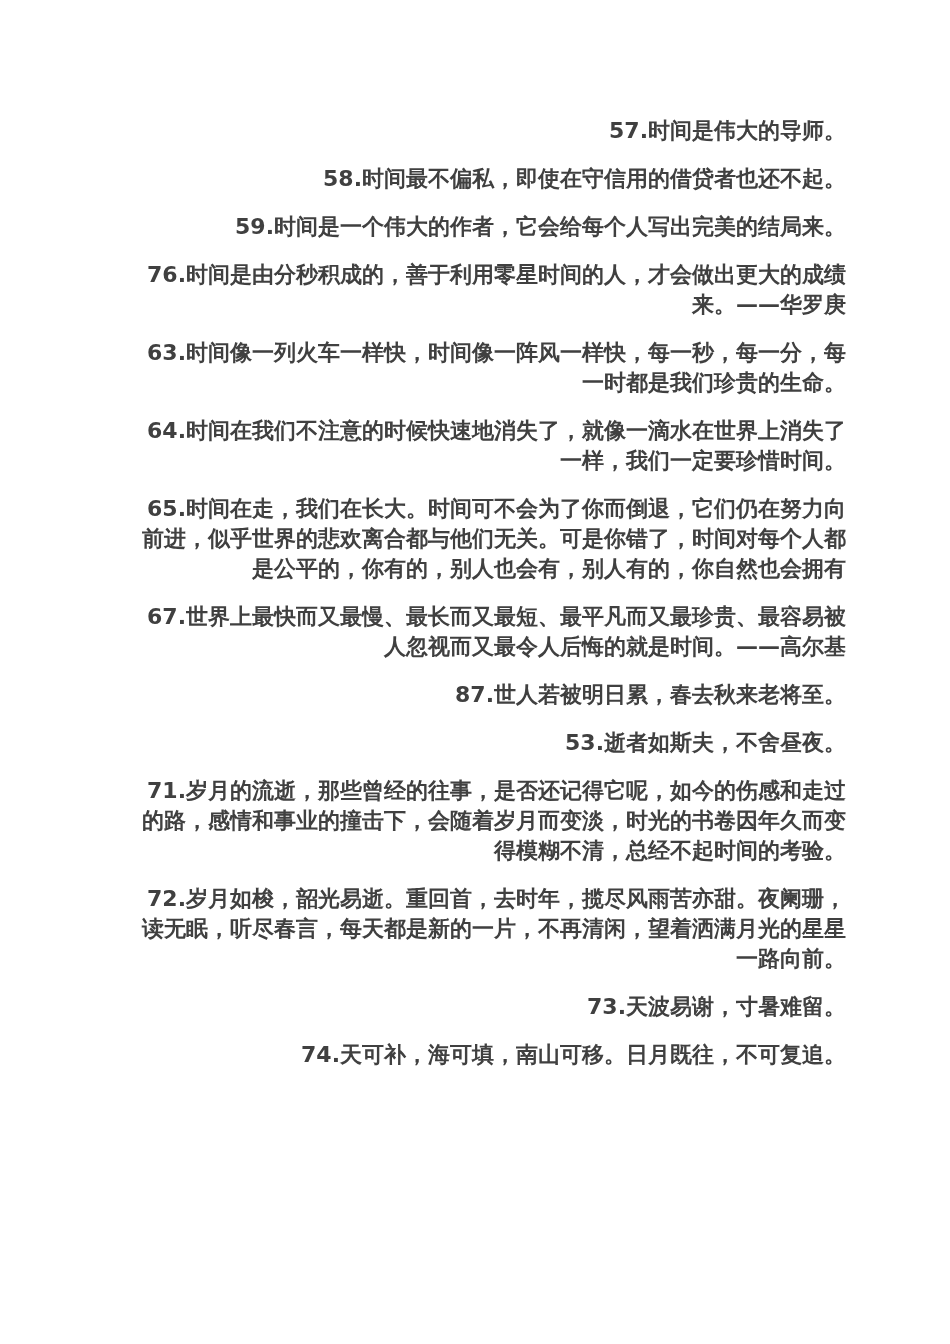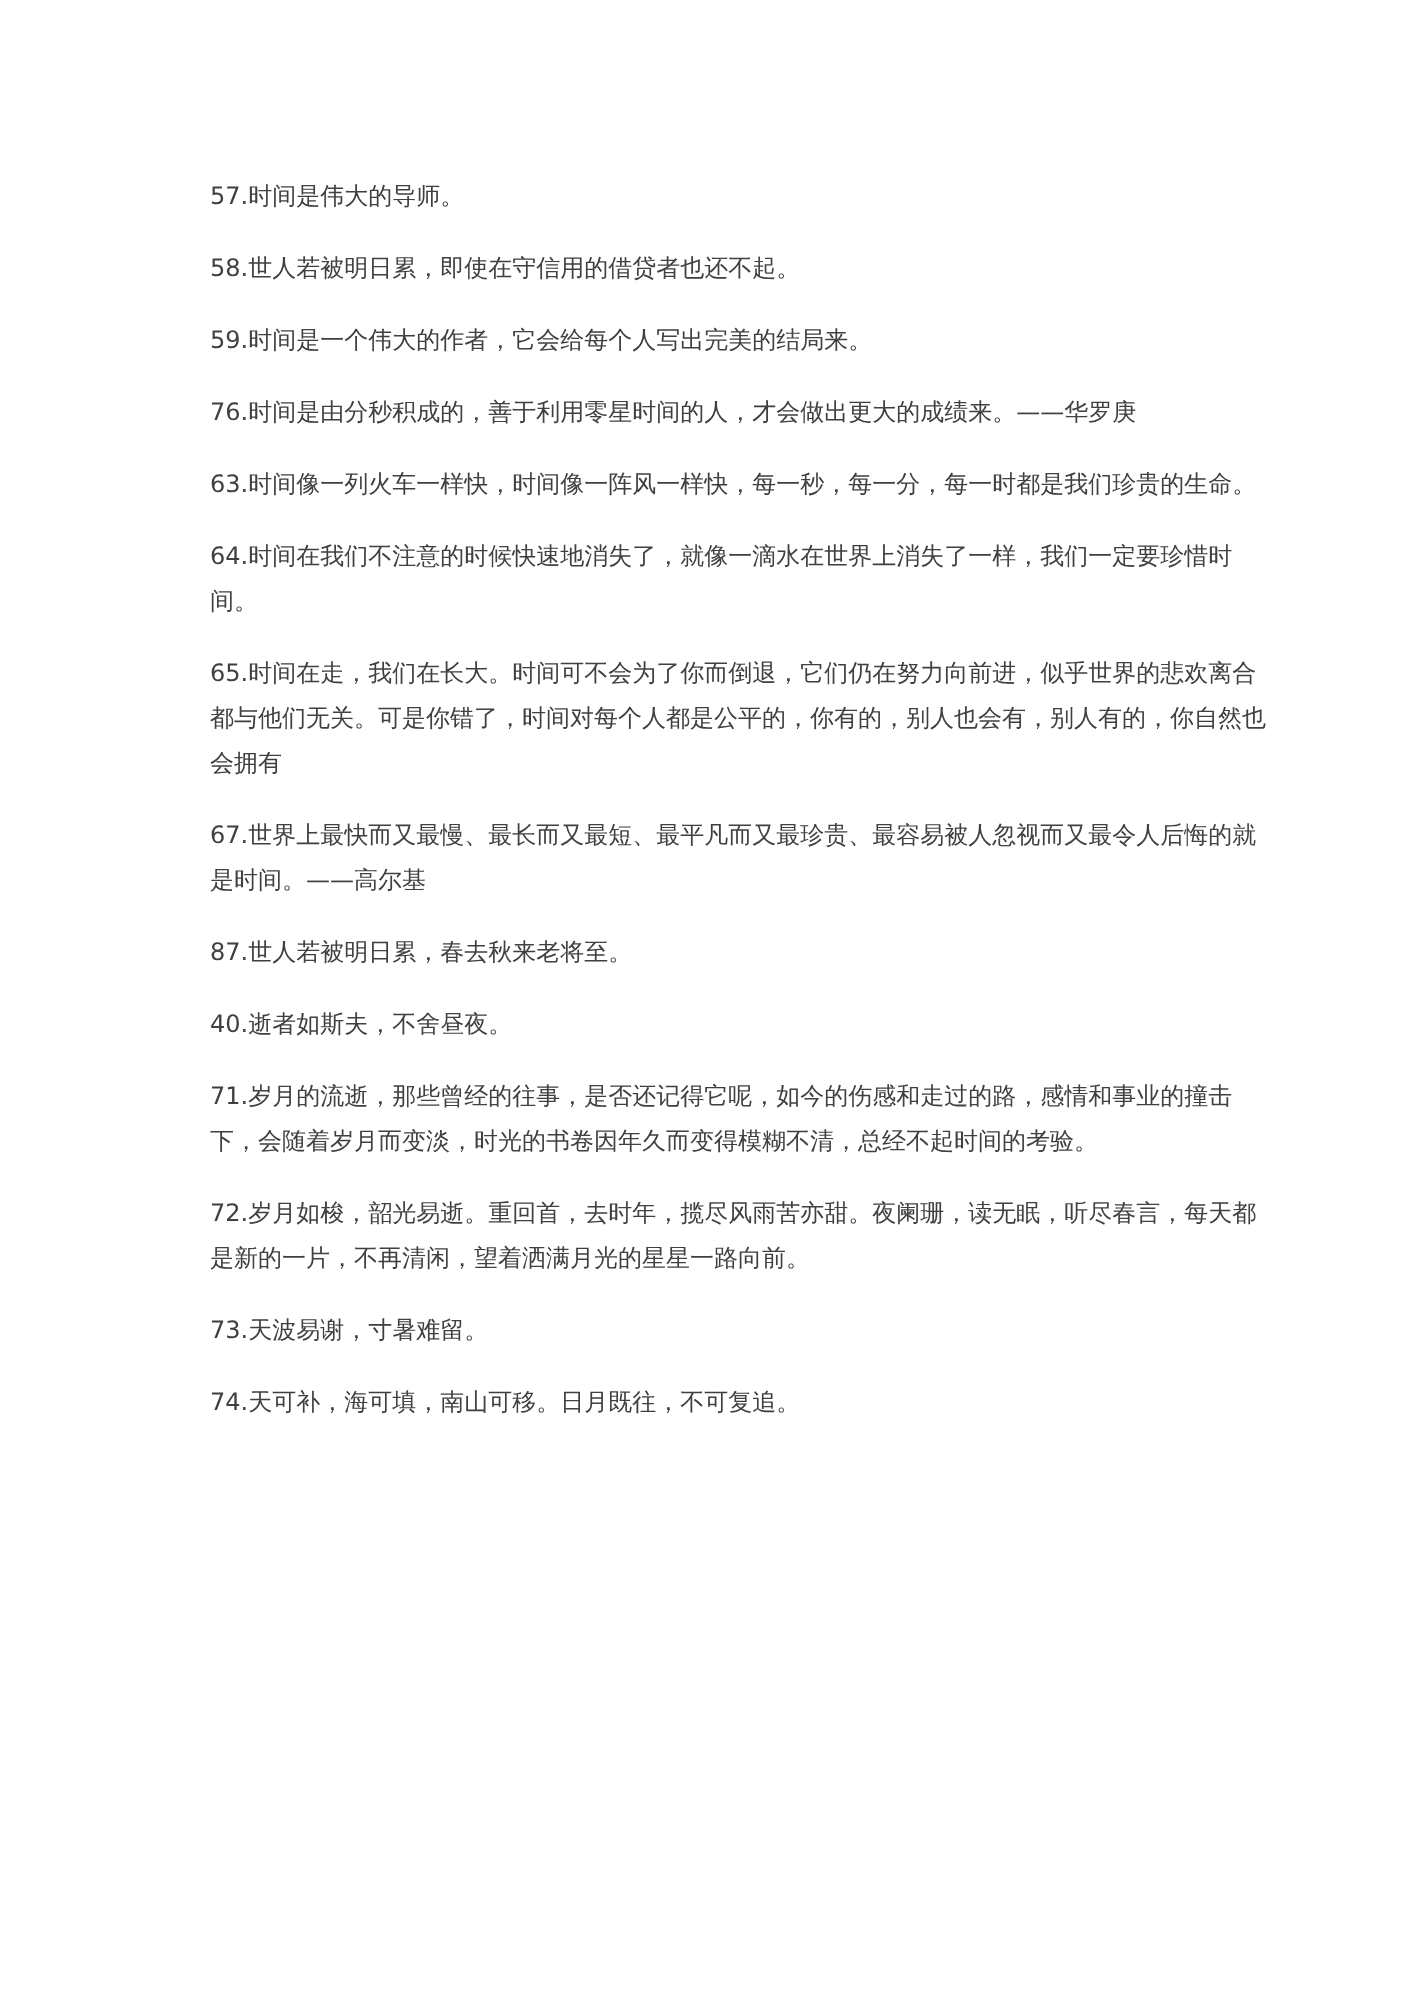--- a/index.html
+++ b/index.html
@@ -18,61 +18,62 @@
     width: 950px;
     height: 1344px;
     background: #ffffff;
     padding: 116px 104px 40px 140px;
   }
   .quote-list {
     width: 706px;
   }
   .quote-item {
     margin: 0 0 18px 0;
-    font-size: 16px;
+    font-size: 22px;
     line-height: 30px;
     color: #404040;
-    text-align: left;
+    text-align: right;
     word-break: break-all;
+    font-weight: bold;
   }
   .quote-number {
     color: #404040;
   }
   .quote-text {
     color: #404040;
   }
 </style>
 </head>
 <body>
 
 <div class="document-page">
   <div class="quote-list">
 
     <p class="quote-item"><span class="quote-number">57.</span><span class="quote-text">时间是伟大的导师。</span></p>
 
-    <p class="quote-item"><span class="quote-number">58.</span><span class="quote-text">世人若被明日累，即使在守信用的借贷者也还不起。</span></p>
+    <p class="quote-item"><span class="quote-number">58.</span><span class="quote-text">时间最不偏私，即使在守信用的借贷者也还不起。</span></p>
 
     <p class="quote-item"><span class="quote-number">59.</span><span class="quote-text">时间是一个伟大的作者，它会给每个人写出完美的结局来。</span></p>
 
 
     <p class="quote-item"><span class="quote-number">76.</span><span class="quote-text">时间是由分秒积成的，善于利用零星时间的人，才会做出更大的成绩来。——华罗庚</span></p>
 
 
     <p class="quote-item"><span class="quote-number">63.</span><span class="quote-text">时间像一列火车一样快，时间像一阵风一样快，每一秒，每一分，每一时都是我们珍贵的生命。</span></p>
 
     <p class="quote-item"><span class="quote-number">64.</span><span class="quote-text">时间在我们不注意的时候快速地消失了，就像一滴水在世界上消失了一样，我们一定要珍惜时间。</span></p>
 
     <p class="quote-item"><span class="quote-number">65.</span><span class="quote-text">时间在走，我们在长大。时间可不会为了你而倒退，它们仍在努力向前进，似乎世界的悲欢离合都与他们无关。可是你错了，时间对每个人都是公平的，你有的，别人也会有，别人有的，你自然也会拥有</span></p>
 
 
     <p class="quote-item"><span class="quote-number">67.</span><span class="quote-text">世界上最快而又最慢、最长而又最短、最平凡而又最珍贵、最容易被人忽视而又最令人后悔的就是时间。——高尔基</span></p>
 
     <p class="quote-item"><span class="quote-number">87.</span><span class="quote-text">世人若被明日累，春去秋来老将至。</span></p>
 
-    <p class="quote-item"><span class="quote-number">40.</span><span class="quote-text">逝者如斯夫，不舍昼夜。</span></p>
+    <p class="quote-item"><span class="quote-number">53.</span><span class="quote-text">逝者如斯夫，不舍昼夜。</span></p>
 
 
     <p class="quote-item"><span class="quote-number">71.</span><span class="quote-text">岁月的流逝，那些曾经的往事，是否还记得它呢，如今的伤感和走过的路，感情和事业的撞击下，会随着岁月而变淡，时光的书卷因年久而变得模糊不清，总经不起时间的考验。</span></p>
 
     <p class="quote-item"><span class="quote-number">72.</span><span class="quote-text">岁月如梭，韶光易逝。重回首，去时年，揽尽风雨苦亦甜。夜阑珊，读无眠，听尽春言，每天都是新的一片，不再清闲，望着洒满月光的星星一路向前。</span></p>
 
     <p class="quote-item"><span class="quote-number">73.</span><span class="quote-text">天波易谢，寸暑难留。</span></p>
 
     <p class="quote-item"><span class="quote-number">74.</span><span class="quote-text">天可补，海可填，南山可移。日月既往，不可复追。</span></p>
 

